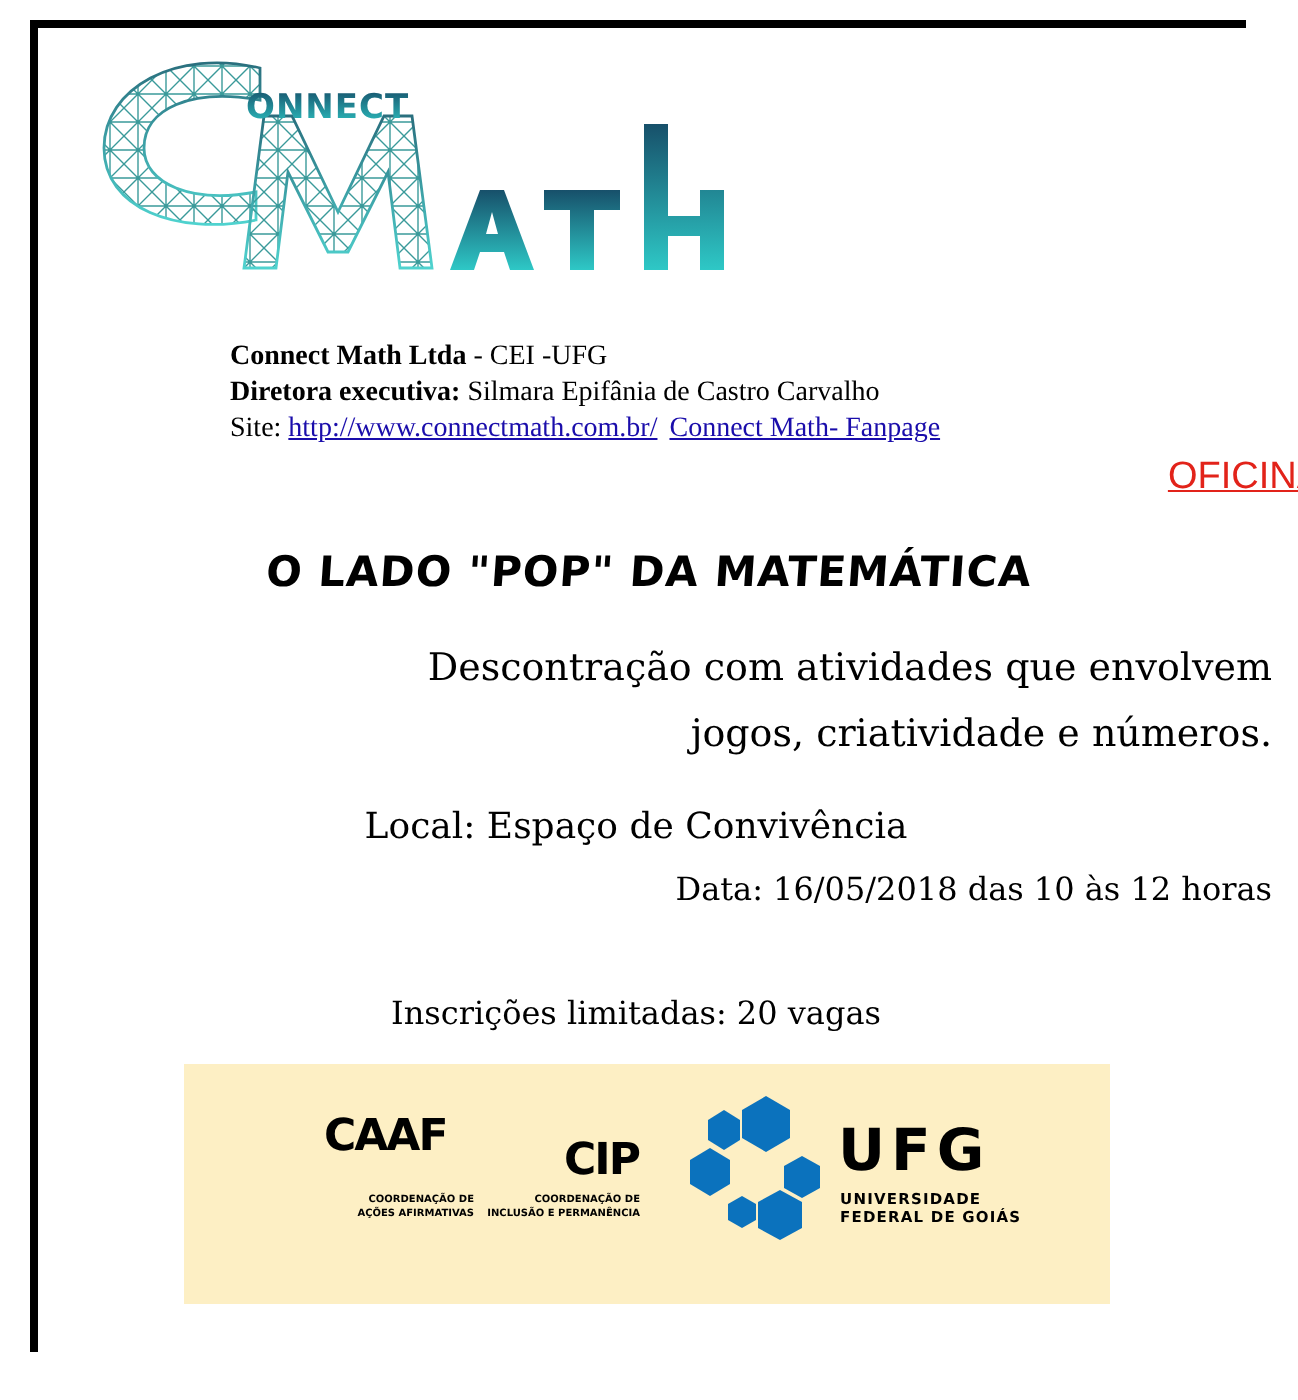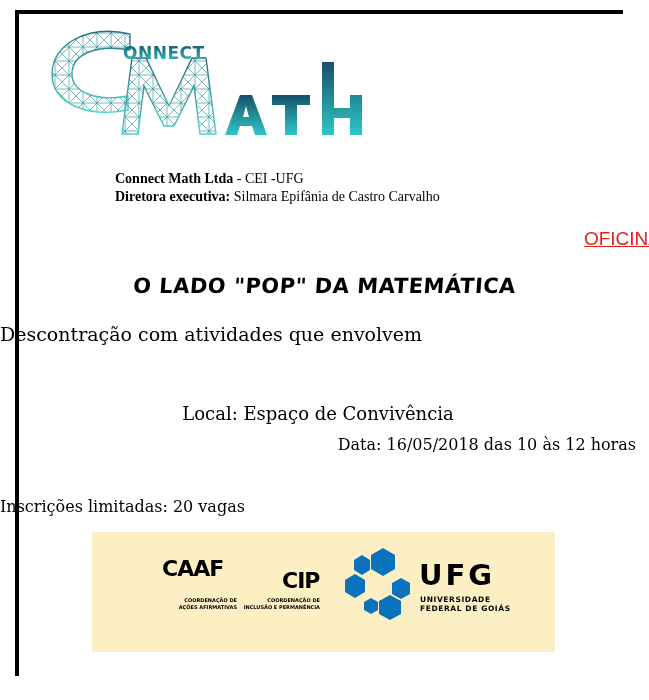--- a/index.html
+++ b/index.html
@@ -14,24 +14,24 @@
 
     .info { left: 115px; top: 146px; font-size: 14px; line-height: 18px; white-space: nowrap; margin-top: 24px; }
     .info .line { display: block; }
     .info b { font-weight: bold; }
     .info a { color: #1a0dab; text-decoration: underline; }
     .info .gap { display: inline-block; width: 6px; }
 
     .oficina { left: 0; width: 649px; top: 228px; text-align: right; font-family: "Liberation Sans", sans-serif; font-size: 19px; color: #e2231a; margin-left: 12px; }
     .oficina span { text-decoration: underline; padding-left: 0px; }
     .title { left: 0; width: 649px; top: 274px; text-align: center; font-family: "DejaVu Sans", sans-serif; font-weight: bold; font-size: 21px; letter-spacing: 0.5px; transform: skewX(-4deg); }
-    .desc { left: 0; width: 636px; top: 318px; text-align: left; font-family: "DejaVu Serif", serif; font-size: 19px; line-height: 33px; }
+    .desc { left: 0; width: 636px; top: 318px; text-align: right; font-family: "DejaVu Serif", serif; font-size: 19px; line-height: 33px; }
     .local { left: 0; width: 636px; top: 403px; text-align: center; font-family: "DejaVu Serif", serif; font-size: 18px; }
     .data { left: 0; width: 636px; top: 435px; text-align: right; font-family: "DejaVu Serif", serif; font-size: 16px; }
-    .vagas { left: 0; width: 636px; top: 497px; font-family: "DejaVu Serif", serif; font-size: 16px; }
+    .vagas { left: 0; width: 636px; top: 497px; text-align: center; font-family: "DejaVu Serif", serif; font-size: 16px; }
 
     .banner { left: 92px; top: 532px; width: 463px; height: 120px; background: #fdefc4; }
     .caaf { left: 162px; top: 556px; font-family: "DejaVu Sans", sans-serif; font-weight: bold; font-size: 22px; letter-spacing: -1px; }
     .caaf-sub { left: 157px; top: 597px; width: 80px; text-align: right; font-family: "DejaVu Sans", sans-serif; font-weight: bold; font-size: 5px; line-height: 7px; }
     .cip { left: 282px; top: 568px; font-family: "DejaVu Sans", sans-serif; font-weight: bold; font-size: 22px; letter-spacing: -1px; }
     .cip-sub { left: 240px; top: 597px; width: 80px; text-align: right; font-family: "DejaVu Sans", sans-serif; font-weight: bold; font-size: 5px; line-height: 7px; }
     .hex { left: 340px; top: 546px; width: 80px; height: 82px; }
     .ufg { left: 419px; top: 560px; font-family: "DejaVu Sans", sans-serif; font-weight: bold; font-size: 29px; letter-spacing: 3px; line-height: 30px; }
     .ufg-sub { left: 420px; top: 595px; font-family: "DejaVu Sans", sans-serif; font-weight: bold; font-size: 7.5px; line-height: 9px; letter-spacing: 0.6px; }
   </style>
@@ -67,26 +67,28 @@
 
     <path d="M224 69 L262 69 L262 79 L249 79 L249 109 L237 109 L237 79 L224 79 Z" fill="url(#athGrad)"></path>
 
     <path d="M274 36 L286 36 L286 82 L302 82 L302 69 L314 69 L314 109 L302 109 L302 92 L286 92 L286 109 L274 109 Z" fill="url(#athGrad)"></path>
   </svg>
 </div>
 
 <div class="abs info">
   <span class="line"><b>Connect Math Ltda</b><span> - CEI -UFG</span></span>
   <span class="line"><b>Diretora executiva:</b><span> Silmara Epifânia de Castro Carvalho</span></span>
+  <span class="line"><span>Site: </span><a>http://www.connectmath.com.br/</a><span class="gap"></span><a>Connect Math- Fanpage</a></span>
 </div>
 
 <div class="abs oficina"><span>OFICINA</span></div>
 <div class="abs title">O LADO "POP" DA MATEMÁTICA</div>
 <div class="abs desc">
   <div>Descontração com atividades que envolvem</div>
+  <div>jogos, criatividade e números.</div>
 </div>
 <div class="abs local">Local: Espaço de Convivência</div>
 <div class="abs data">Data: 16/05/2018 das 10 às 12 horas</div>
 <div class="abs vagas">Inscrições limitadas: 20 vagas</div>
 
 <div class="abs banner"></div>
 <div class="abs caaf">CAAF</div>
 <div class="abs caaf-sub">
   <div>COORDENAÇÃO DE</div>
   <div>AÇÕES AFIRMATIVAS</div>

